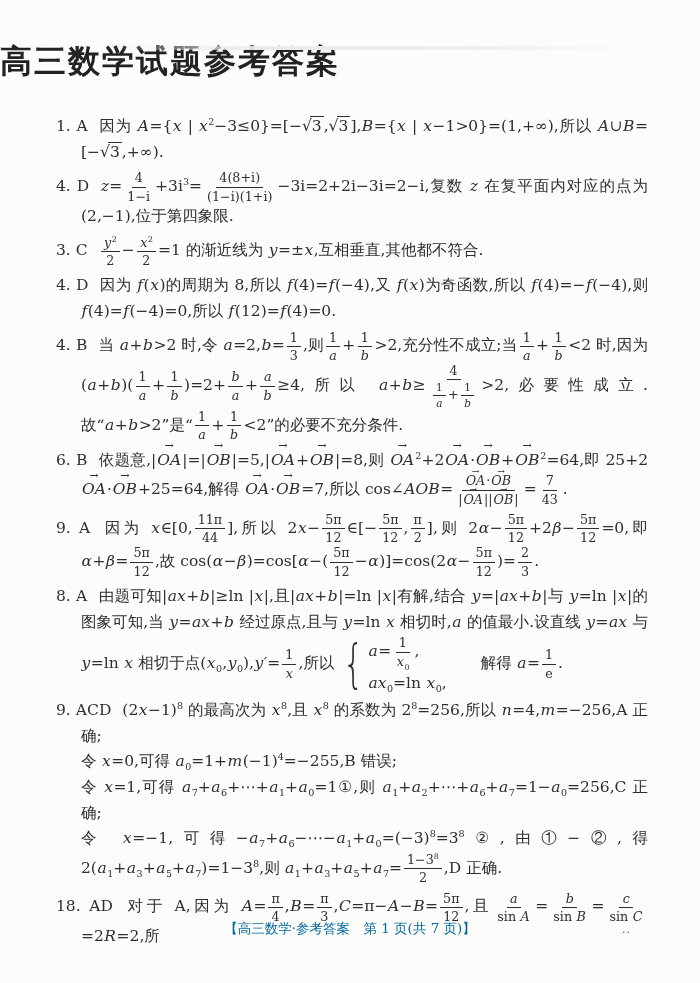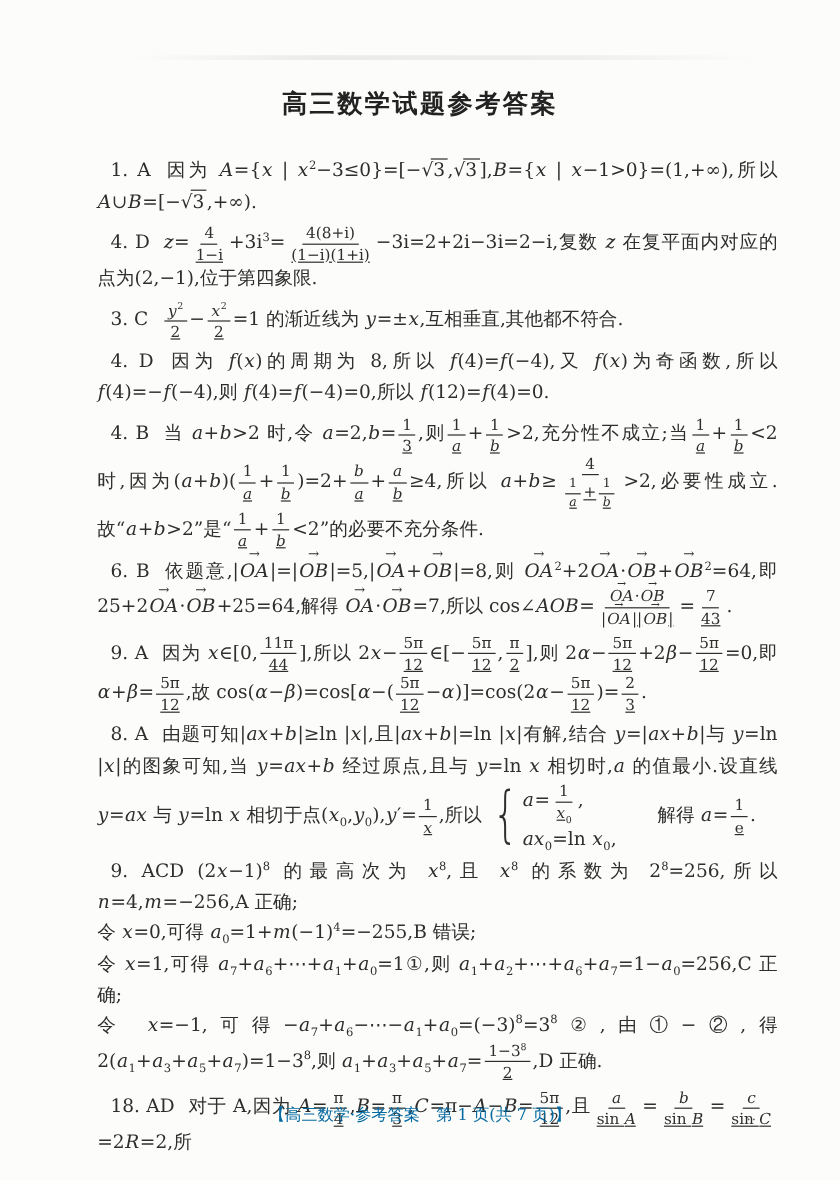--- a/index.html
+++ b/index.html
@@ -8,40 +8,40 @@
     position:relative;width:700px;height:983px;overflow:hidden;
     background:#fcfcfa;color:#2e2e2e;
     font-family:"DejaVu Serif","Liberation Serif",serif;
   }
   .scan-artifact{
     position:absolute;top:46px;left:110px;width:520px;height:4px;
     background:linear-gradient(90deg,transparent,#ebebe9 30%,#eeeeec 70%,transparent);
     border-radius:2px;
   }
   .title{
-    margin:72px 0 0;text-align:center;
+    margin:40px 0 0;
     font-family:"DejaVu Sans","Liberation Sans",sans-serif;
-    font-size:21px;font-weight:bold;letter-spacing:2px;color:#222;
+    font-size:32px;font-weight:bold;letter-spacing:2px;color:#222;
   }
   .content{
     margin:30px 52px 0 56px;
     font-size:15.5px;line-height:1.66;text-align:justify;
   }
   .content p.answer{margin:0 0 5px;padding-left:25px;text-indent:-25px;}
-  .qlabel{margin-right:11px;white-space:nowrap;margin-left:36px;}
+  .qlabel{margin-right:11px;white-space:nowrap;}
   .mi{font-style:italic;padding:0 0.5px;}
   sup.msup{font-size:0.62em;line-height:0;vertical-align:super;}
   sub.msub{font-size:0.62em;line-height:0;vertical-align:sub;}
   .frac{
     display:inline-flex;flex-direction:column;align-items:center;
     vertical-align:middle;margin:0 2px;font-size:0.82em;line-height:1.2;
     text-indent:0;
   }
   .frac .num{display:block;white-space:nowrap;text-align:center;border-bottom:1px solid currentColor;padding:0 3px 1px;}
-  .frac .den{display:block;white-space:nowrap;text-align:center;padding:1px 3px 0;text-decoration:underline;}
+  .frac .den{display:block;white-space:nowrap;text-align:center;padding:1px 3px 0;}
   .sqrt{white-space:nowrap;}
   .sqrt .rad{margin-right:-2px;}
   .sqrt .sqrtbody{border-top:1px solid currentColor;padding:0 2px;}
   .vec{display:inline-block;position:relative;margin:0 1px;text-indent:0;}
   .vec .vecarrow{
     position:absolute;top:-0.68em;left:50%;transform:translateX(-50%);
     font-size:0.72em;font-style:normal;line-height:1;letter-spacing:0;
   }
   .vec .vecname{font-style:italic;}
   .cases{display:inline-flex;align-items:center;vertical-align:middle;margin:0 3px;text-indent:0;}

